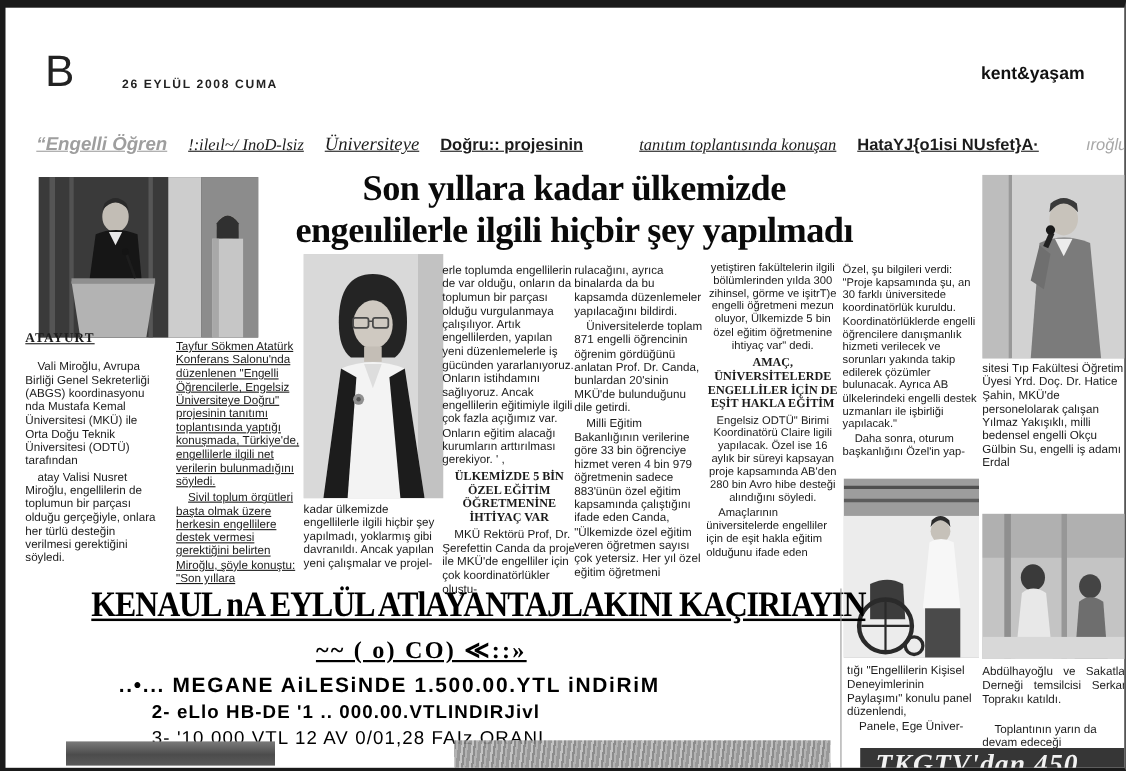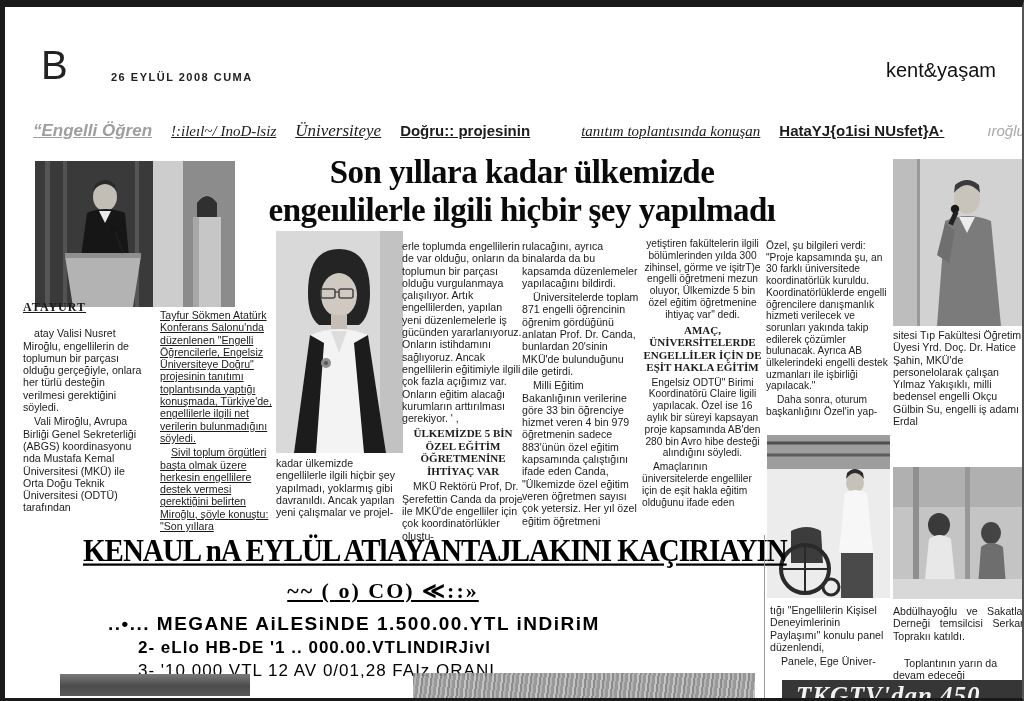--- a/index.html
+++ b/index.html
@@ -7,21 +7,21 @@
     position:relative;width:1024px;height:701px;background:#ffffff;overflow:hidden;
     border-top:7px solid #1a1a1a;border-left:5px solid #1a1a1a;
     border-right:2px solid #555;border-bottom:3px solid #1a1a1a;
     box-sizing:border-box;
     font-family:"Liberation Sans",sans-serif;color:#1c1c1c;
   }
   .abs{position:absolute;}
   
   .sec-letter{left:36px;top:36px;font-size:40px;font-weight:400;color:#222;}
   .date{left:106px;top:64px;font-size:11px;font-weight:bold;letter-spacing:1.5px;color:#222;}
-  .secname{right:26px;top:52px;font-size:20px;font-weight:normal;color:#111;}
+  .secname{right:36px;top:52px;font-size:16px;font-weight:bold;color:#111;}
   
   .kicker{left:28px;top:114px;width:996px;display:flex;align-items:baseline;gap:19px;white-space:nowrap;}
   .k-lead{color:#9e9e9e;font-style:italic;font-weight:bold;font-size:17px;text-decoration:underline;}
   .k-scrawl{font-family:"Liberation Serif",serif;font-style:italic;font-size:15px;text-decoration:underline;}
   .k-uni{font-family:"Liberation Serif",serif;font-style:italic;font-size:17px;text-decoration:underline;}
   .k-bold{font-weight:bold;font-size:15px;text-decoration:underline;}
   .k-ital{font-family:"Liberation Serif",serif;font-style:italic;font-size:15px;text-decoration:underline;margin-left:32px;}
   .k-tail{color:#a8a8a8;font-style:italic;font-size:15px;margin-left:auto;}
   
   .headline{left:228px;top:146px;width:578px;text-align:center;
@@ -169,22 +169,22 @@
       <ellipse cx="46" cy="58" rx="11" ry="12" fill="#3a3a3a"></ellipse>
       <path d="M30 132 L36 72 Q46 64 58 72 L64 132 Z" fill="#e8e8e8"></path>
       <ellipse cx="98" cy="66" rx="10" ry="11" fill="#444"></ellipse>
       <path d="M84 132 L88 80 Q98 72 110 80 L114 132 Z" fill="#6e6e6e"></path>
       <rect x="0" y="112" width="132" height="20" fill="#d8d8d8"></rect>
     </svg>
   </div>
 
   <div class="abs col" style="left:18px;top:294px;width:120px;">
     <div class="col-head">ATAYURT</div>
+    <p class="ind">Vali Miroğlu, Avrupa Birliği Genel Sekreterliği (ABGS) koordinasyonu nda Mustafa Kemal Üniversitesi (MKÜ) ile Orta Doğu Teknik Üniversitesi (ODTÜ) tarafından</p>
     <p class="ind">atay Valisi Nusret Miroğlu, engellilerin de toplumun bir parçası olduğu gerçeğiyle, onlara her türlü desteğin verilmesi gerektiğini söyledi.</p>
-    <p class="ind">Vali Miroğlu, Avrupa Birliği Genel Sekreterliği (ABGS) koordinasyonu nda Mustafa Kemal Üniversitesi (MKÜ) ile Orta Doğu Teknik Üniversitesi (ODTÜ) tarafından</p>
   </div>
 
   <div class="abs col" style="left:155px;top:302px;width:114px;text-decoration:underline;">
     <p>Tayfur Sökmen Atatürk Konferans Salonu'nda düzenlenen "Engelli Öğrencilerle, Engelsiz Üniversiteye Doğru" projesinin tanıtımı toplantısında yaptığı konuşmada, Türkiye'de, engellilerle ilgili net verilerin bulunmadığını söyledi.</p>
     <p class="ind">Sivil toplum örgütleri başta olmak üzere herkesin engellilere destek vermesi gerektiğini belirten Miroğlu, şöyle konuştu: "Son yıllara</p>
   </div>
 
   <div class="abs col" style="left:271px;top:450px;width:124px;">
     <p>kadar ülkemizde engellilerle ilgili hiçbir şey yapılmadı, yoklarmış gibi davranıldı. Ancak yapılan yeni çalışmalar ve projel-</p>
   </div>

